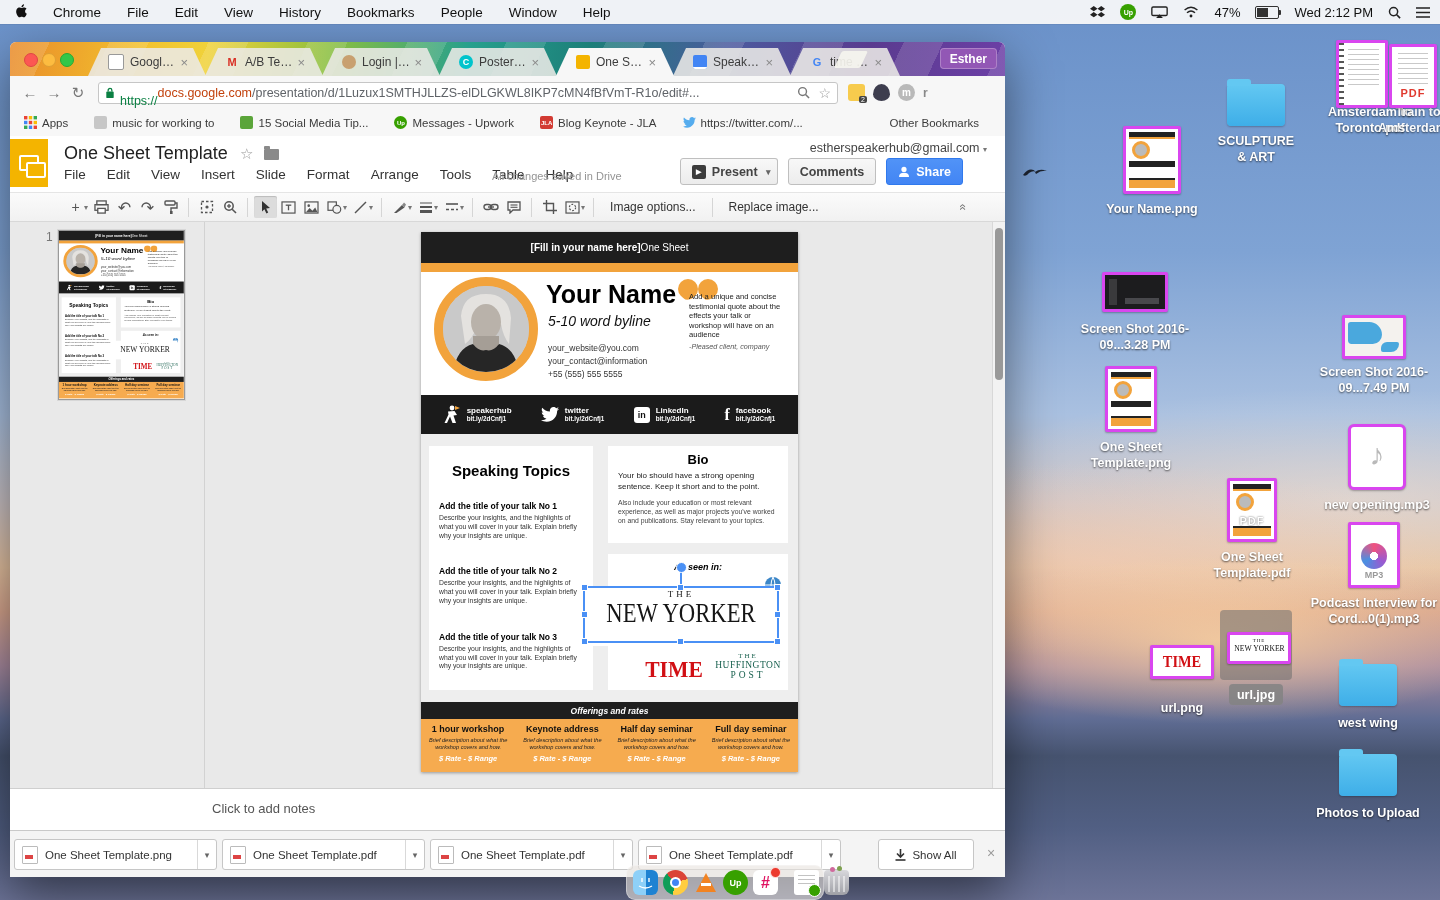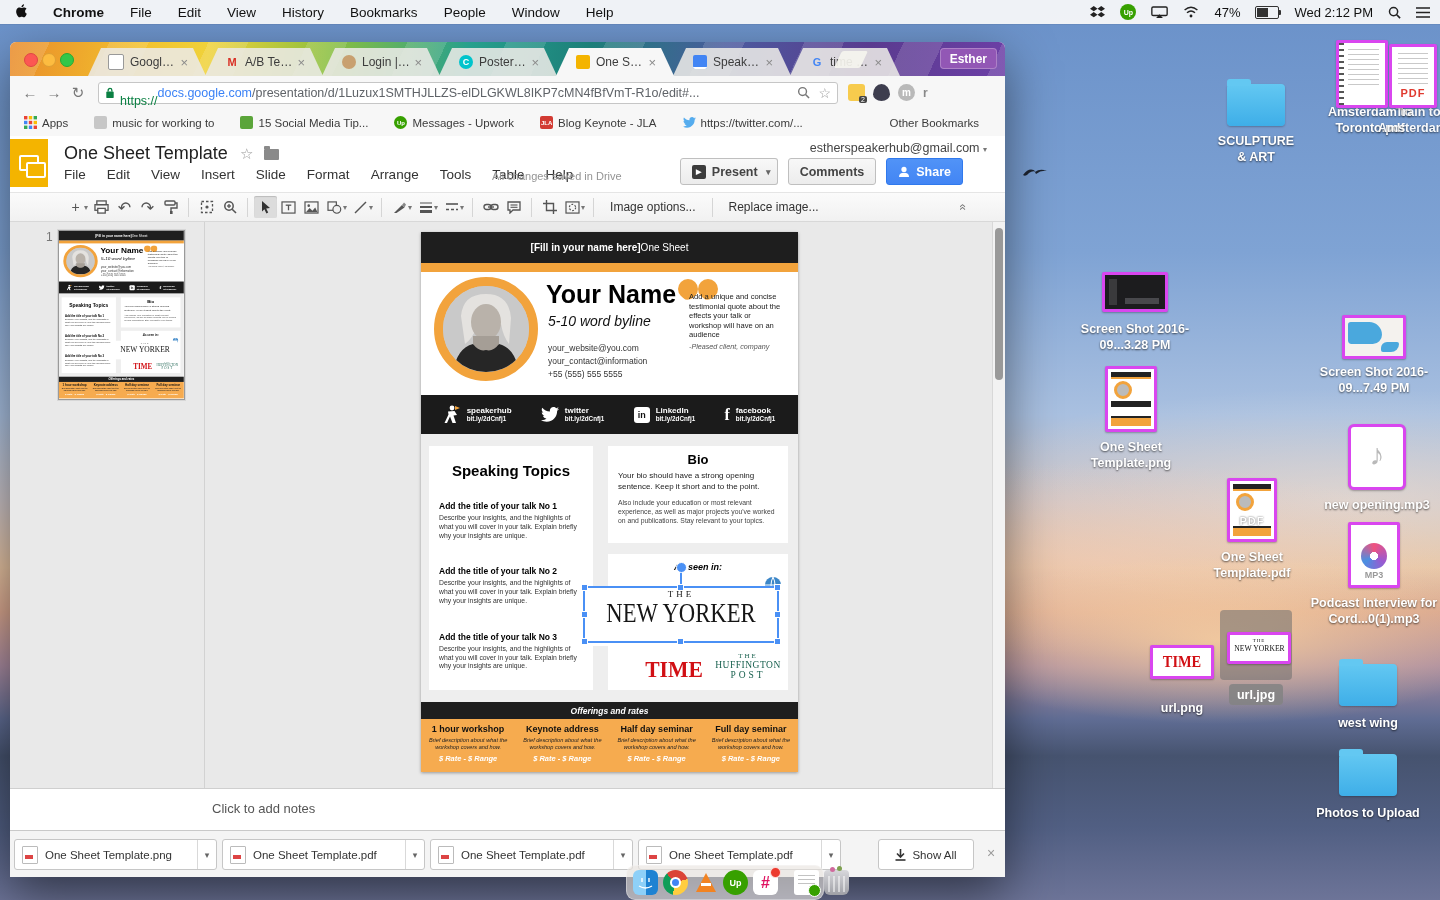--- a/index.html
+++ b/index.html
@@ -10,21 +10,21 @@
   #wallpaper{left:0;top:0;width:1440px;height:900px;
     background:
       radial-gradient(ellipse 420px 120px at 1220px 640px, rgba(255,214,160,.75), transparent 70%),
       radial-gradient(ellipse 500px 140px at 1100px 560px, rgba(244,205,185,.55), transparent 70%),
       radial-gradient(ellipse 600px 160px at 1350px 500px, rgba(255,240,222,.4), transparent 70%),
       linear-gradient(180deg,#6a91c9 0%,#7fa3d4 28%,#a9c0e0 46%,#cbc2c4 56%,#e5c2a1 63%,#d8a68f 68%,#a98ba0 74%,#5f6c93 80%,#46536f 84%,#515f83 92%,#6d7498 100%);}
   
   #menubar{left:0;top:0;width:1440px;height:24px;background:rgba(250,250,250,.93);
     display:flex;align-items:center;font-size:13.5px;color:#111;z-index:40;box-shadow:0 0 1px rgba(0,0,0,.3);}
   #menubar .mi{margin-right:26px;}
-  #menubar .appname{font-weight:bold;text-align:right;}
+  #menubar .appname{font-weight:normal;text-align:right;}
   #mb-right{position:absolute;right:10px;top:0;height:24px;display:flex;align-items:center;gap:15px;font-size:13px;}
   .batt{width:22px;height:11px;border:1px solid #333;border-radius:2px;position:relative;display:inline-block;}
   .batt:after{content:'';position:absolute;right:-3px;top:3px;width:2px;height:5px;background:#333;border-radius:0 1px 1px 0;}
   .batt i{position:absolute;left:1px;top:1px;bottom:1px;width:47%;background:#333;display:block;}
   
   .dicon{z-index:5;text-align:center;cursor:default;}
   .dlabel{color:#fff;font-weight:bold;font-size:12.5px;line-height:1.25;text-align:center;
     text-shadow:0 1px 2px rgba(0,0,0,.65);}
   .folder{width:58px;height:42px;background:linear-gradient(180deg,#63c8f2,#3eaee8);border-radius:4px;position:relative;margin:0 auto;box-shadow:0 1px 2px rgba(0,0,0,.25);}
   .folder:before{content:'';position:absolute;left:0;top:-5px;width:24px;height:7px;background:#63c8f2;border-radius:3px 3px 0 0;}
@@ -54,21 +54,21 @@
   .fava{width:14px;height:14px;flex:0 0 14px;display:flex;align-items:center;justify-content:center;
     font-size:11px;font-weight:bold;border-radius:2px;}
   #newtab{left:828px;top:9px;width:26px;height:17px;background:rgba(245,244,238,.92);transform:skewX(-25deg);border-radius:2px;}
   #profile-chip{right:8px;top:6px;height:21px;padding:0 10px;background:#9257b5;border-radius:4px;
     color:#fff;font-size:12px;font-weight:bold;display:flex;align-items:center;box-shadow:inset 0 0 0 1px rgba(255,255,255,.25);}
   #urlrow{left:0;top:34px;width:995px;height:33px;background:#f7f7f7;display:flex;align-items:center;}
   .navbtn{font-size:15px;color:#777;width:24px;text-align:center;}
   #omnibox{margin-left:8px;width:740px;height:22px;background:#fff;border:1px solid #c6c6c6;border-radius:3px;
     display:flex;align-items:center;font-size:12.5px;padding:0 6px;box-sizing:border-box;}
   #omnibox .scheme{color:#0b8043;margin-top:16px;}
-  #omnibox .host{color:#3b82f6;}
+  #omnibox .host{color:#c2410c;}
   #omnibox .path{color:#5f6368;white-space:nowrap;overflow:hidden;text-overflow:ellipsis;flex:1;}
   .exticon{width:17px;height:17px;border-radius:3px;position:relative;flex:0 0 auto;}
   #bookmarksrow{left:0;top:67px;width:995px;height:27px;background:#f7f7f7;border-bottom:1px solid #e2e2e2;
     display:flex;align-items:center;font-size:11.5px;color:#3b3b3b;}
   .bm{display:flex;align-items:center;gap:5px;margin-right:26px;white-space:nowrap;}
   .bmicon{width:13px;height:13px;border-radius:2px;display:flex;align-items:center;justify-content:center;
     color:#fff;font-size:6px;font-weight:bold;}
   
   #appheader{left:0;top:94px;width:995px;height:56px;background:#fff;}
   #slideslogo{left:0;top:3px;width:38px;height:48px;background:#f4b400;display:flex;align-items:center;justify-content:center;}
@@ -243,20 +243,31 @@
       </div>
   </div>
   <div class="abs dlabel" style="left:1318px;top:105px;width:104px">Amsterdam to Toronto.pdf</div>
   <div class="abs dlabel" style="left:1378px;top:105px;width:80px;opacity:.95">Train to Amsterdam.pdf</div>
 
   <div class="abs dicon" style="left:1212px;top:84px;width:88px">
     <div class="folder"></div>
     <div class="dlabel" style="margin-top:8px">SCULPTURE &amp; ART</div>
   </div>
 
+  <div class="abs dicon" style="left:1100px;top:126px;width:104px">
+    <div class="page" style="width:52px;height:62px">
+        <div class="mini-sheet">
+          <div class="mbar"></div>
+          <div class="mdot"></div>
+          <div class="msoc"></div>
+          <div class="mbot"></div>
+        </div>
+      </div>
+    <div class="dlabel" style="margin-top:8px">Your Name.png</div>
+  </div>
 
   <div class="abs dicon" style="left:1070px;top:272px;width:130px">
     <div class="page" style="width:60px;height:34px;background:#1c1c1e">
         <div style="position:absolute;left:4px;top:4px;width:8px;height:26px;background:#3a3a3c"></div>
         <div style="position:absolute;right:6px;bottom:5px;width:34px;height:6px;background:#48484c"></div>
       </div>
     <div class="dlabel" style="margin-top:10px">Screen Shot 2016-09...3.28 PM</div>
   </div>
 
   <div class="abs dicon" style="left:1312px;top:315px;width:124px">

